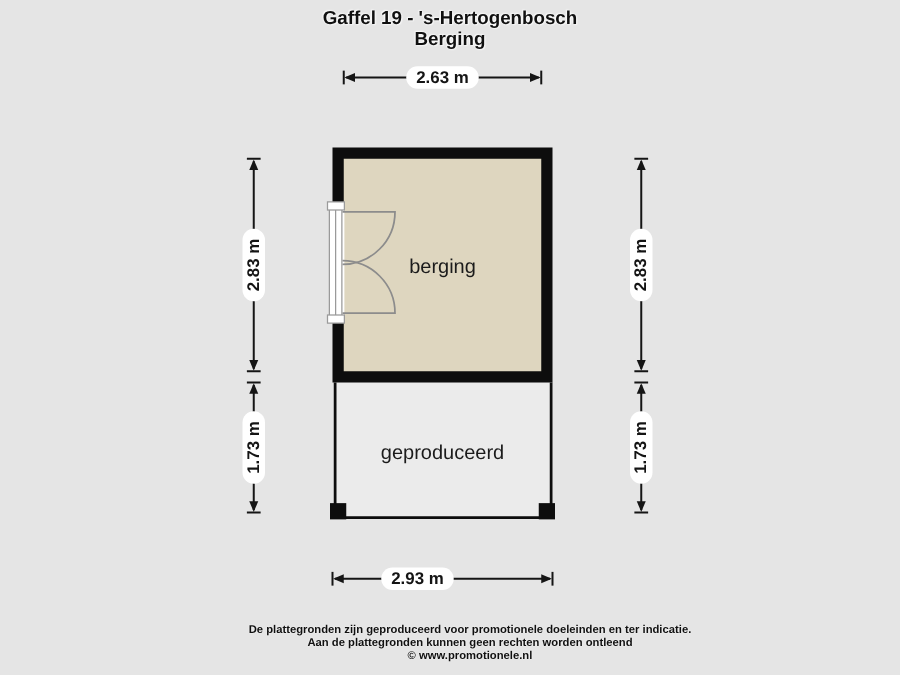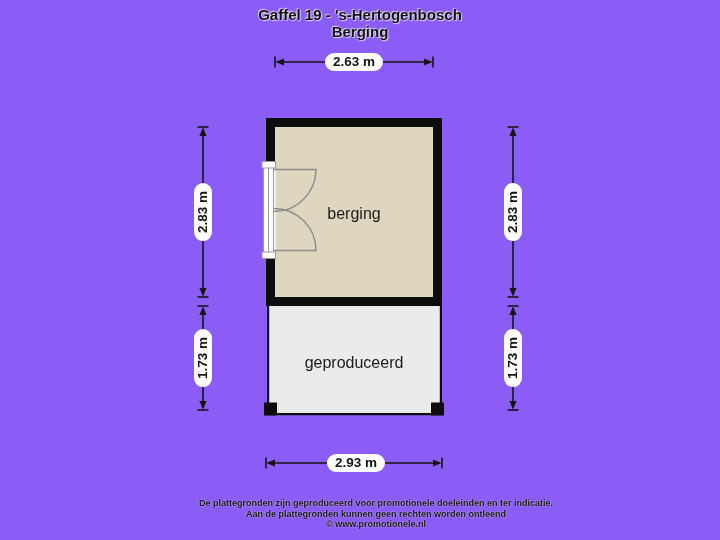--- a/index.html
+++ b/index.html
@@ -8,21 +8,21 @@
     width: 720px;
     height: 540px;
     background: #47704d;
     font-family: "Liberation Sans", sans-serif;
     overflow: hidden;
   }
   .stage {
     position: relative;
     width: 720px;
     height: 540px;
-    background: #8b5cf6;
+    background: #e5e5e5;
   }
   .plan-svg {
     position: absolute;
     left: 0;
     top: 0;
   }
   .title-block {
     position: absolute;
     left: 0;
     top: 6px;
@@ -158,21 +158,21 @@
   <div class="dim-label" style="left:354px; top:62px;">2.63 m</div>
 
   <div class="dim-label vert" style="left:203px; top:212px;">2.83 m</div>
 
   <div class="dim-label vert" style="left:203px; top:358px;">1.73 m</div>
 
   <div class="dim-label vert" style="left:513px; top:212px;">2.83 m</div>
 
   <div class="dim-label vert" style="left:513px; top:358px;">1.73 m</div>
 
-  <div class="dim-label" style="left:356px; top:463px;">2.93 m</div>
+  <div class="dim-label" style="left:334px; top:463px;">2.93 m</div>
 
   <div class="room-label" style="left:354px; top:214px;">berging</div>
 
   <div class="room-label" style="left:354px; top:363px;">geproduceerd</div>
 
   <div class="footer-block">
     <div>De plattegronden zijn geproduceerd voor promotionele doeleinden en ter indicatie.</div>
     <div>Aan de plattegronden kunnen geen rechten worden ontleend</div>
     <div>© www.promotionele.nl</div>
   </div>

